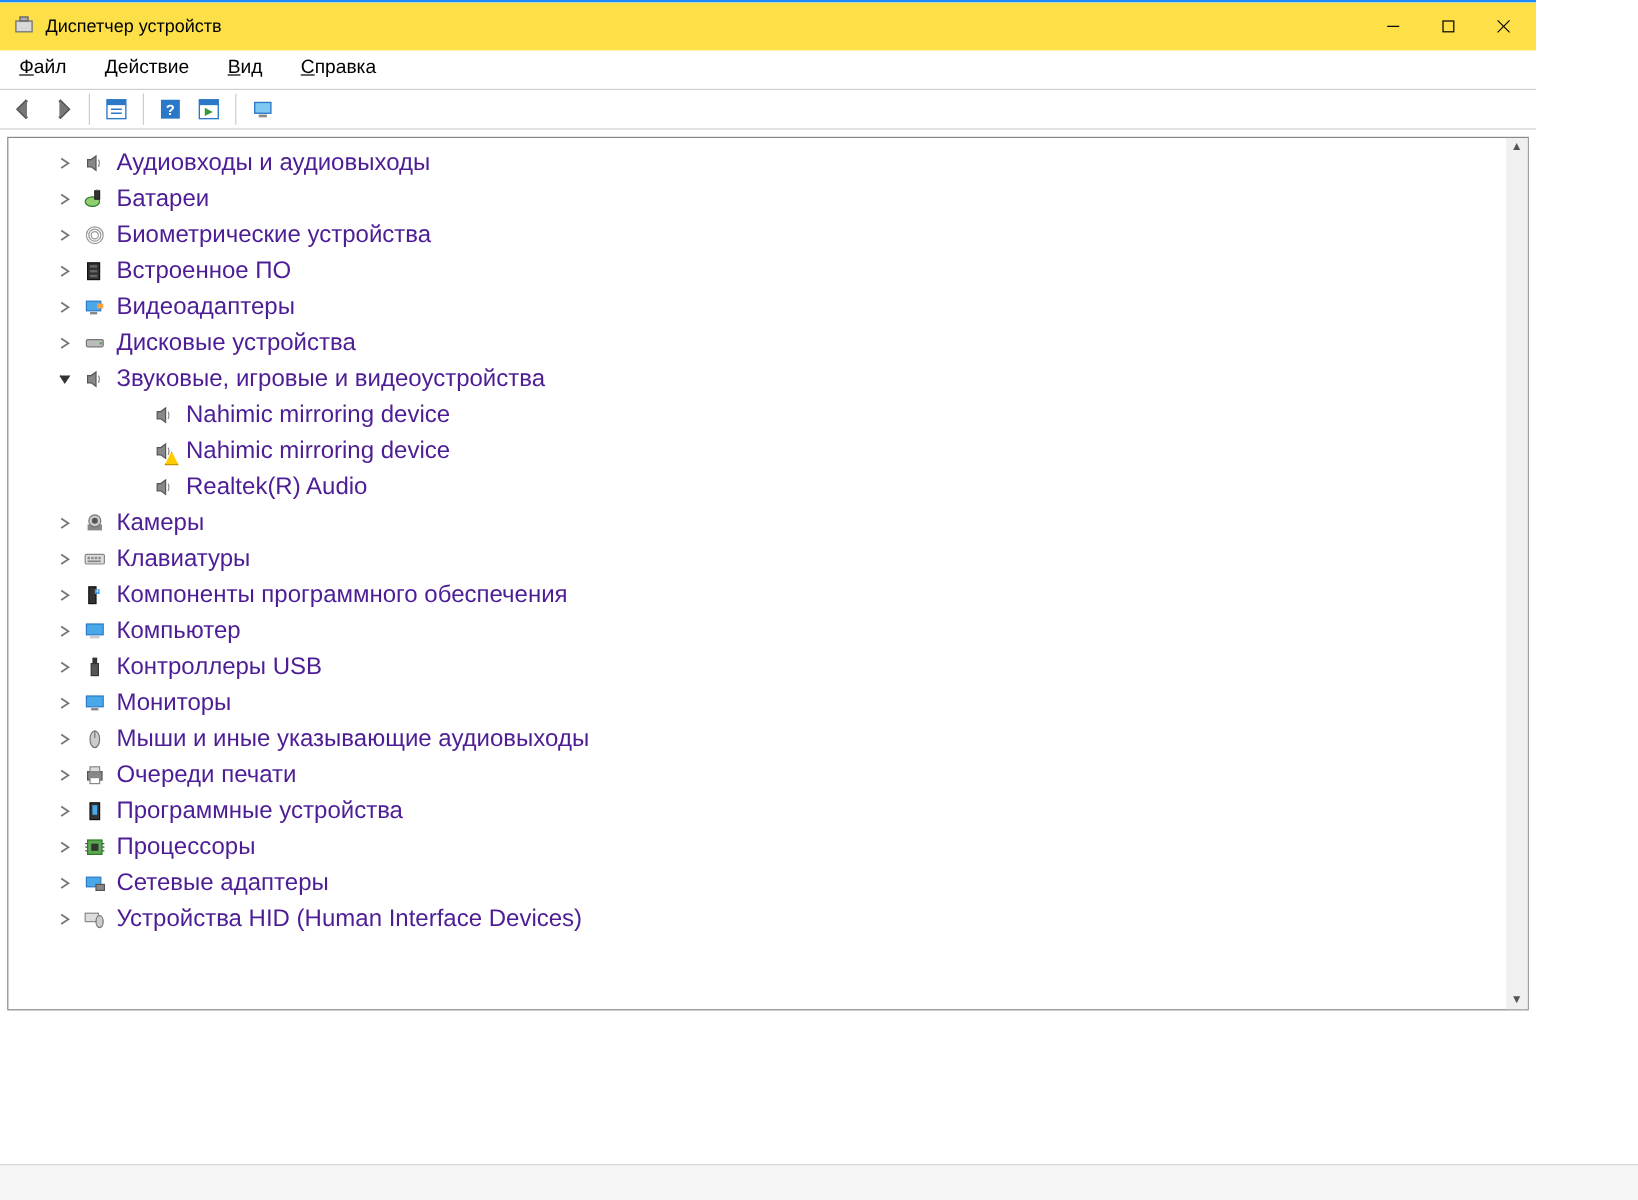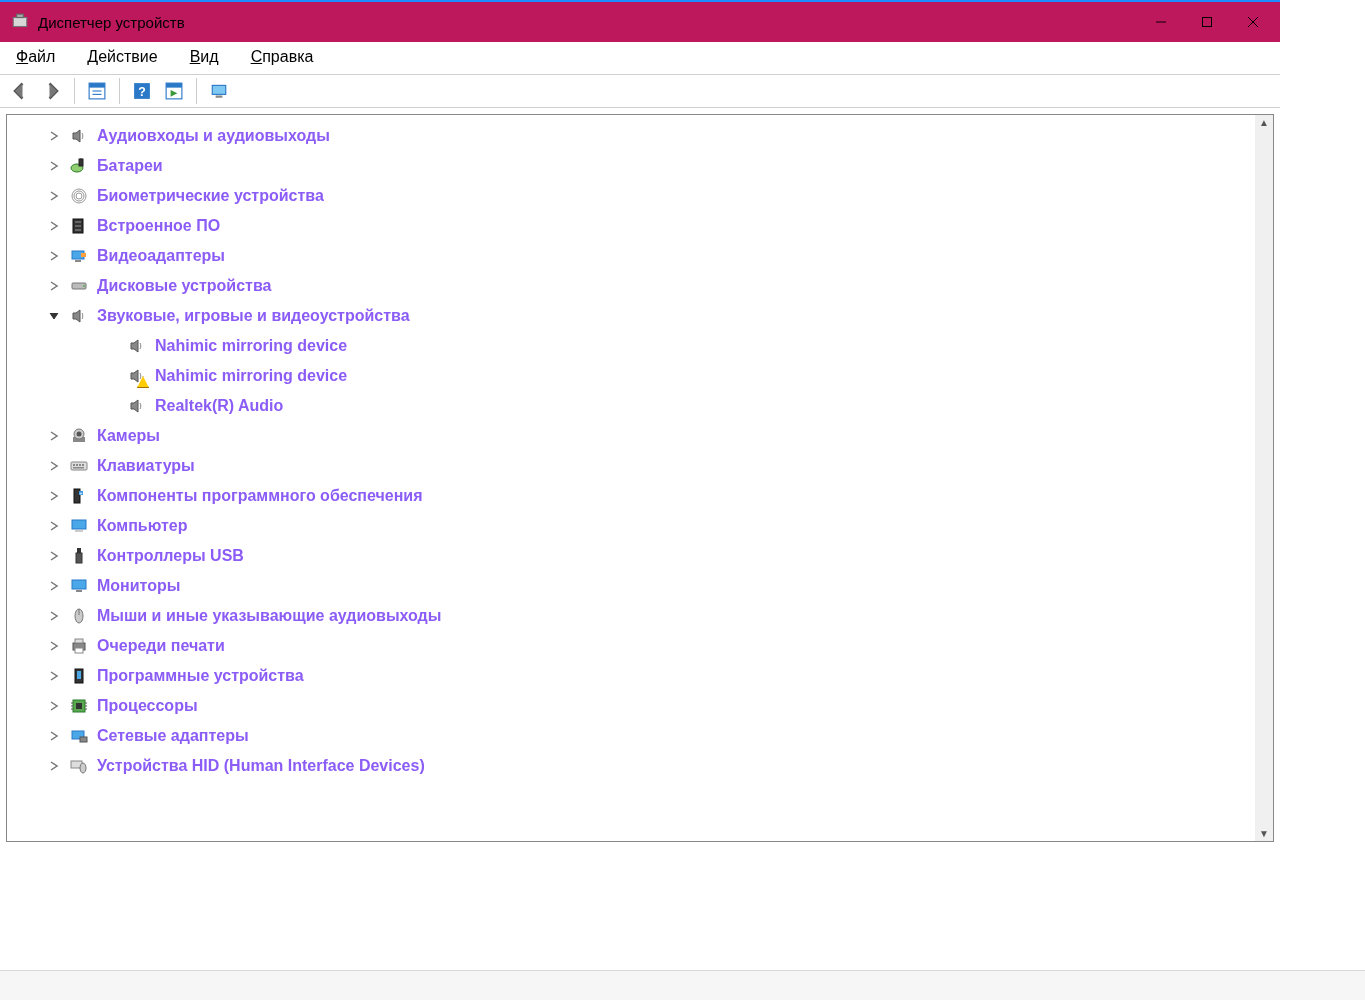--- a/index.html
+++ b/index.html
@@ -11,21 +11,21 @@
   height:960px;
   overflow:hidden;
   border-top:2px solid #1a8cff;
 }
 
 .titlebar {
   display:flex;
   align-items:center;
   height:40px;
   padding:0 4px 0 10px;
-  background:#be185d;
+  background:#fde047;
   color:#000;
 }
 .titlebar .title {
   flex:1;
   display:flex;
   align-items:center;
   gap:8px;
   font-size:15px;
 }
 .winbtn {
@@ -114,21 +114,21 @@
   height:20px;
   display:flex;
   align-items:center;
   justify-content:center;
 }
 .ic svg { width:18px; height:18px; }
 .children {
   padding-left: 46px;
 }
 .children .node { padding-left: 12px; }
-.label { font-size:16px; color:#8b5cf6; white-space:nowrap;font-weight:bold; }
+.label { font-size:20px; color:#4c1d95; white-space:nowrap; }
 
 .statusbar {
   position:absolute;
   bottom:0;
   left:0; right:0;
   height:30px;
   border-top:1px solid #d8d8d8;
   background:#f6f6f6;
 }
 

